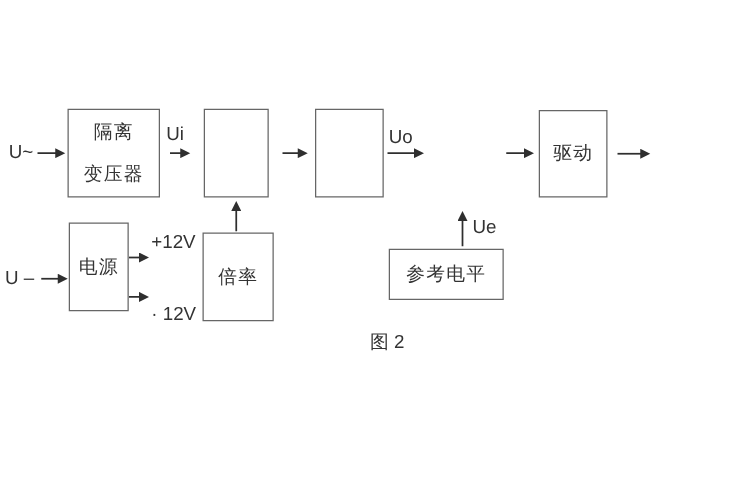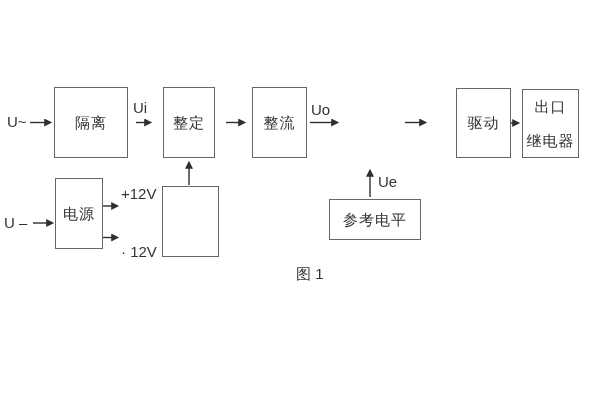--- a/index.html
+++ b/index.html
@@ -75,57 +75,53 @@
       <path d="M33,223 H47" marker-end="url(#ah)"></path>
       <path d="M103,206 H112" marker-end="url(#ah)"></path>
       <path d="M103,237.5 H112" marker-end="url(#ah)"></path>
       <path d="M189,185 V168" marker-end="url(#ah)"></path>
       <path d="M370,197 V176" marker-end="url(#ah)"></path>
     </g>
   </svg>
 
   <div class="box" style="left:54px;top:87px;width:74px;height:71px">
     <span class="box-line">隔离</span>
+    <span class="box-line">变压器</span>
   </div>
 
   <div class="box" style="left:163px;top:87px;width:52px;height:71px">
-    <span class="box-line">整定</span>
   </div>
 
   <div class="box" style="left:252px;top:87px;width:55px;height:71px">
-    <span class="box-line">整流</span>
   </div>
 
 
-  <div class="box" style="left:456px;top:88px;width:55px;height:70px">
+  <div class="box" style="left:431px;top:88px;width:55px;height:70px">
     <span class="box-line">驱动</span>
     <span class="box-line"></span>
   </div>
 
-  <div class="box" style="left:522px;top:89px;width:57px;height:69px">
-    <span class="box-line">出口</span>
-    <span class="box-line">继电器</span>
-  </div>
 
   <div class="box" style="left:55px;top:178px;width:48px;height:71px">
     <span class="box-line">电源</span>
     <span class="box-line"></span>
   </div>
 
   <div class="box" style="left:162px;top:186px;width:57px;height:71px">
+    <span class="box-line">倍率</span>
   </div>
 
-  <div class="box short" style="left:329px;top:199px;width:92px;height:41px">
+  <div class="box short" style="left:311px;top:199px;width:92px;height:41px">
     <span class="box-line">参考电平</span>
     <span class="box-line"></span>
   </div>
 
   <span class="sig" style="left:7px;top:114px">U~</span>
   <span class="sig" style="left:4px;top:215px">U –</span>
   <span class="sig" style="left:133px;top:100px">Ui</span>
   <span class="sig" style="left:311px;top:102px">Uo</span>
   <span class="sig" style="left:378px;top:174px">Ue</span>
   <span class="sig" style="left:121px;top:186px">+12V</span>
   <span class="sig" style="left:121px;top:244px">· 12V</span>
 
-  <div class="caption">图 1</div>
+  <div class="caption">图 2</div>
 
 </div>
 
 </body></html>

